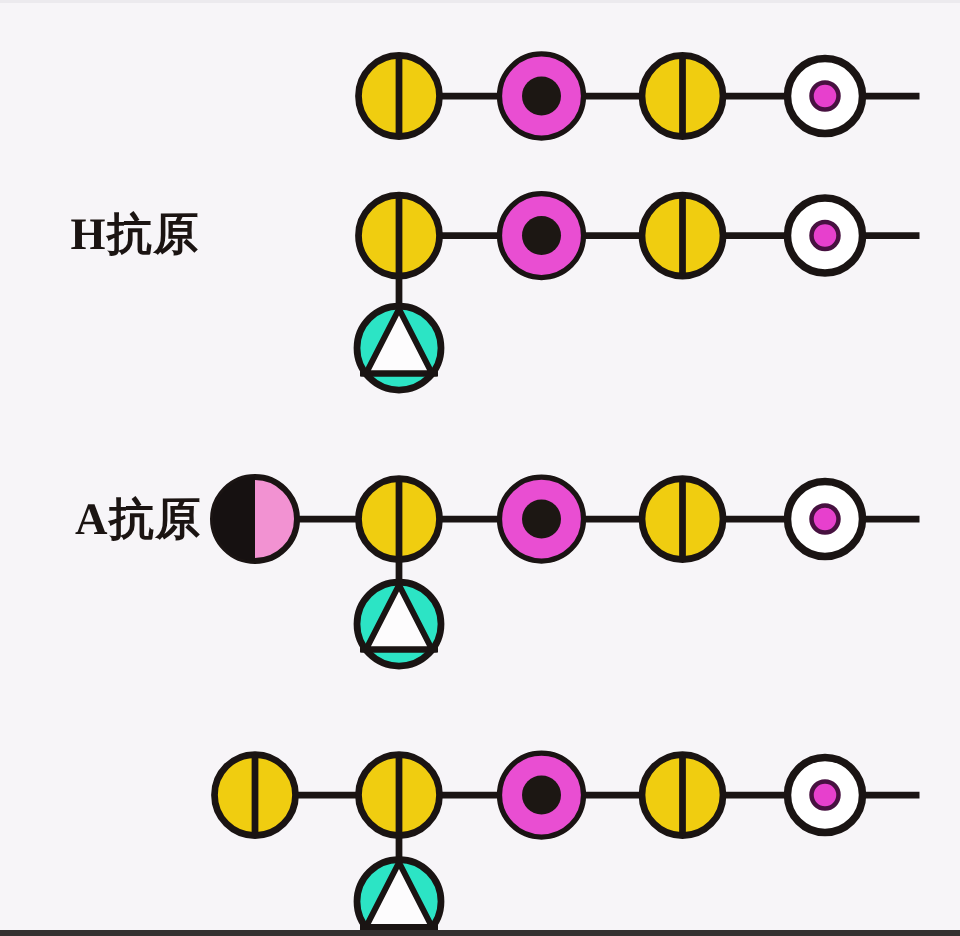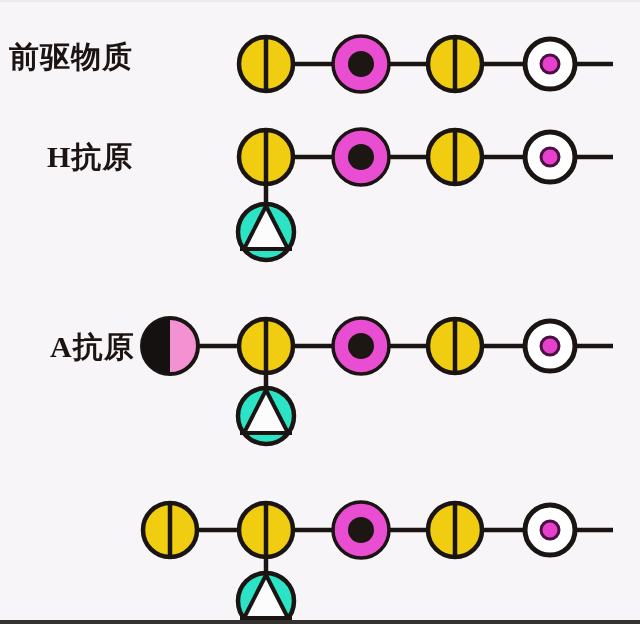--- a/index.html
+++ b/index.html
@@ -132,16 +132,15 @@
           <line x1="455" y1="503" x2="455" y2="557" stroke="#1a1413" stroke-width="4.5"></line>
         </g>
         <g>
           <circle cx="550" cy="530" r="25" fill="#ffffff" stroke="#1a1413" stroke-width="5"></circle>
           <circle cx="550" cy="530" r="9" fill="#e740cd" stroke="#471140" stroke-width="3"></circle>
         </g>
       </g>
       <rect x="0" y="620" width="640" height="4" fill="#343130"></rect>
     </svg>
 
-  <div class="row-label lbl-0">前驱物质</div>
   <div class="row-label lbl-2">A抗原</div>
   <div class="row-label lbl-1">H抗原</div>
 </div>
 
 </body></html>

